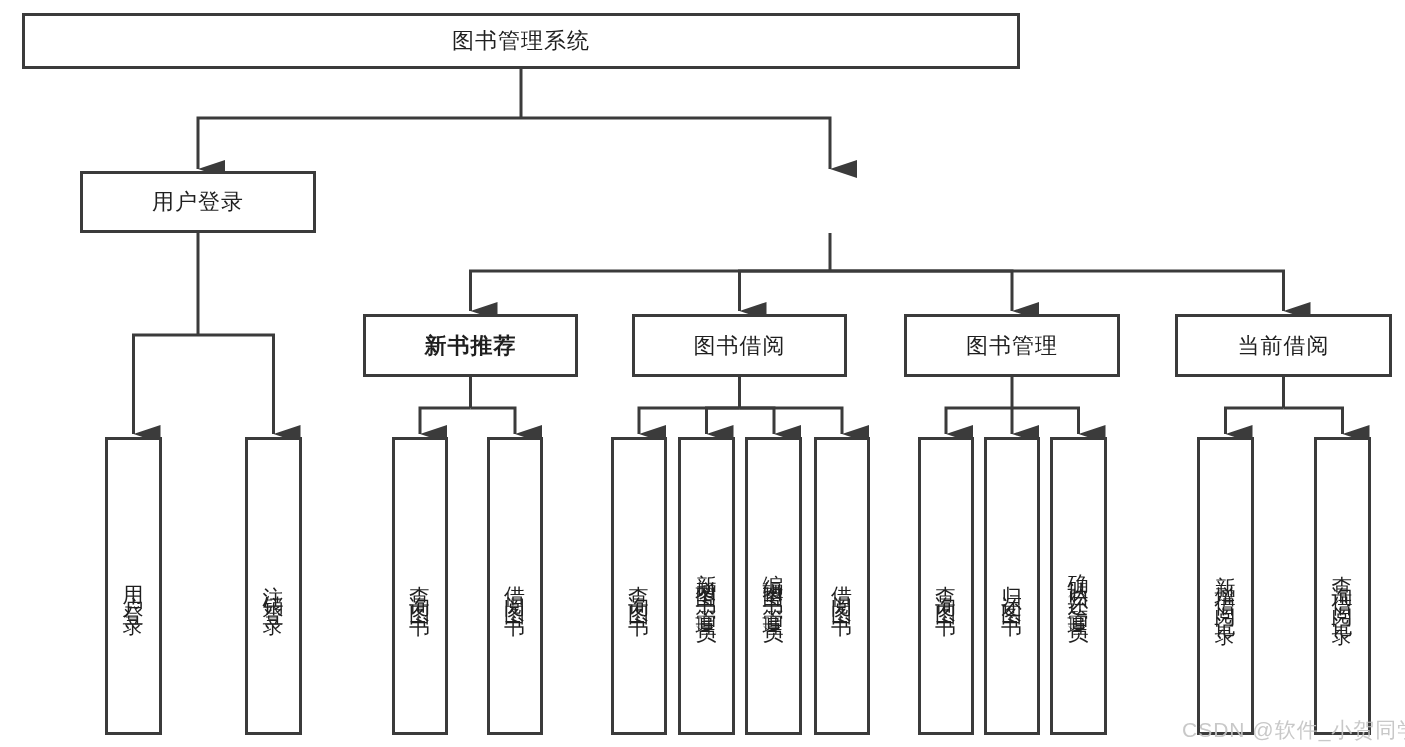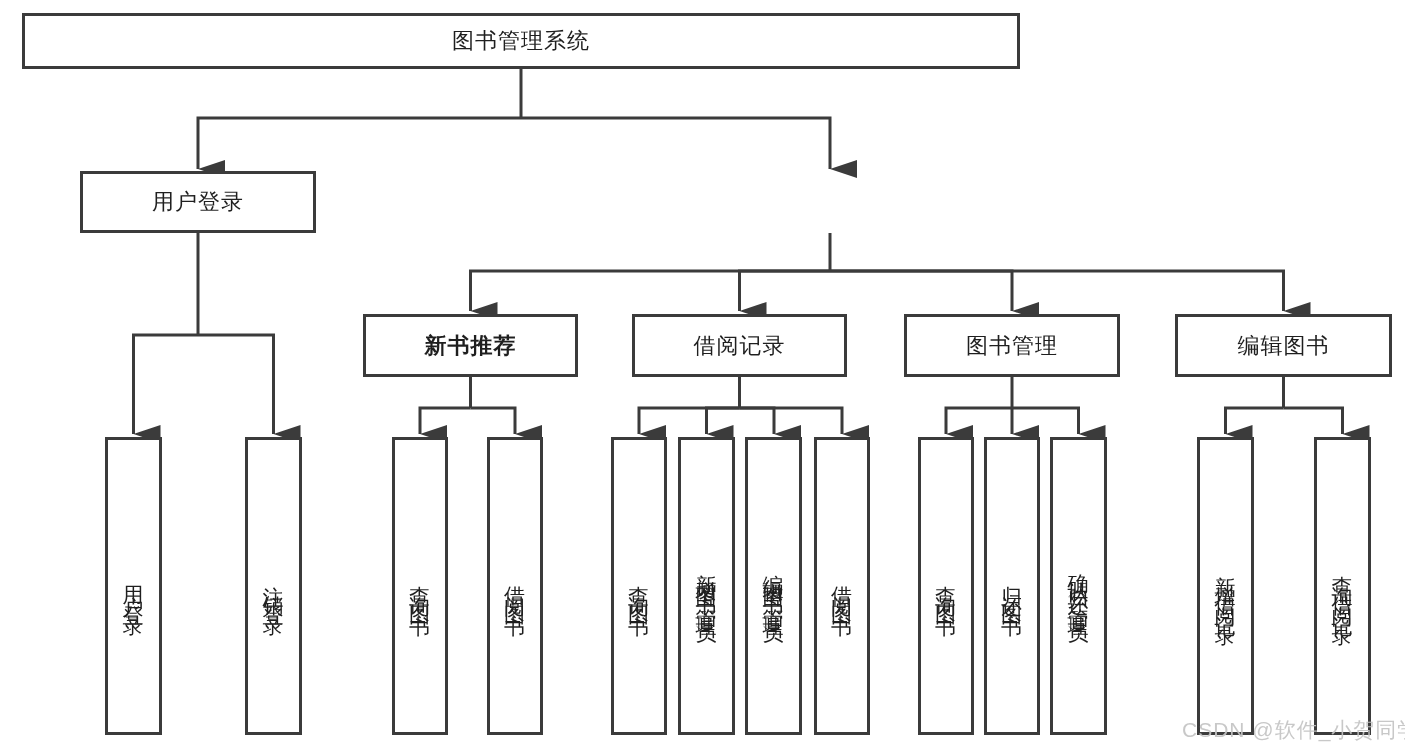--- a/index.html
+++ b/index.html
@@ -117,23 +117,23 @@
       <path d="M1283.5,408 L1225.5,408 L1225.5,434" marker-end="url(#ah)"></path>
       <path d="M1283.5,408 L1342.5,408 L1342.5,434" marker-end="url(#ah)"></path>
     </g>
   </svg>
 
   <div class="box" style="left:22px; top:13px; width:998px; height:56px;">图书管理系统</div>
 
   <div class="box" style="left:80px; top:171px; width:236px; height:62px;">用户登录</div>
 
   <div class="box" style="left:363px; top:314px; width:215px; height:63px;font-weight:bold;">新书推荐</div>
-  <div class="box" style="left:632px; top:314px; width:215px; height:63px;">借阅记录</div>
+  <div class="box" style="left:632px; top:314px; width:215px; height:63px;">图书借阅</div>
   <div class="box" style="left:904px; top:314px; width:216px; height:63px;">图书管理</div>
-  <div class="box" style="left:1175px; top:314px; width:217px; height:63px;">编辑图书</div>
+  <div class="box" style="left:1175px; top:314px; width:217px; height:63px;">当前借阅</div>
 
   <div class="box vbox" style="left:105px; top:437px; width:57px; height:298px;">用户登录</div>
   <div class="box vbox" style="left:245px; top:437px; width:57px; height:298px;">注销登录</div>
 
   <div class="box vbox" style="left:392px; top:437px; width:56px; height:298px;">查询图书</div>
   <div class="box vbox" style="left:487px; top:437px; width:56px; height:298px;">借阅图书</div>
 
   <div class="box vbox" style="left:611px; top:437px; width:56px; height:298px;">查询图书</div>
   <div class="box vbox dense" style="left:678px; top:437px; width:57px; height:298px;">新增图书（管理员）</div>
   <div class="box vbox dense" style="left:745px; top:437px; width:57px; height:298px;">编辑图书（管理员）</div>

